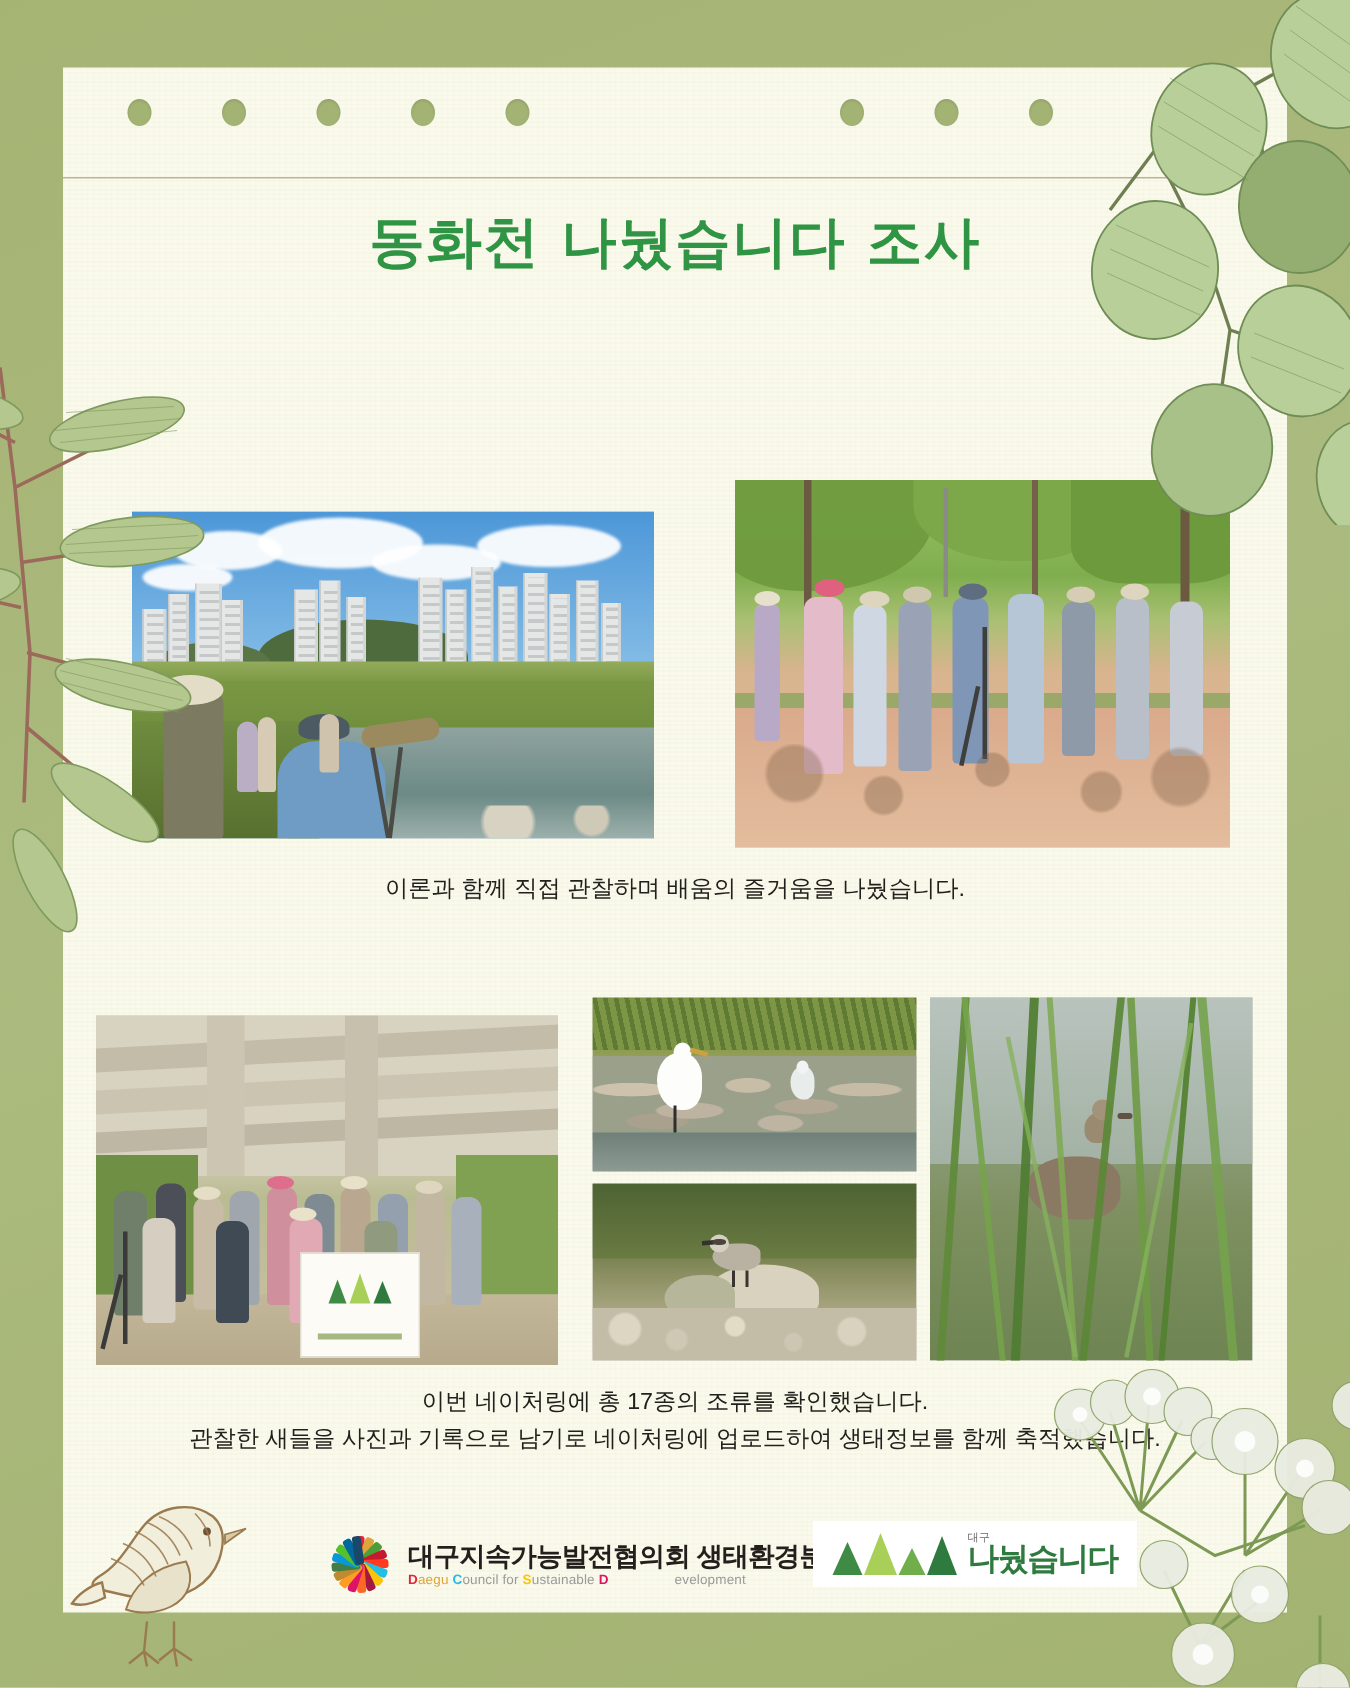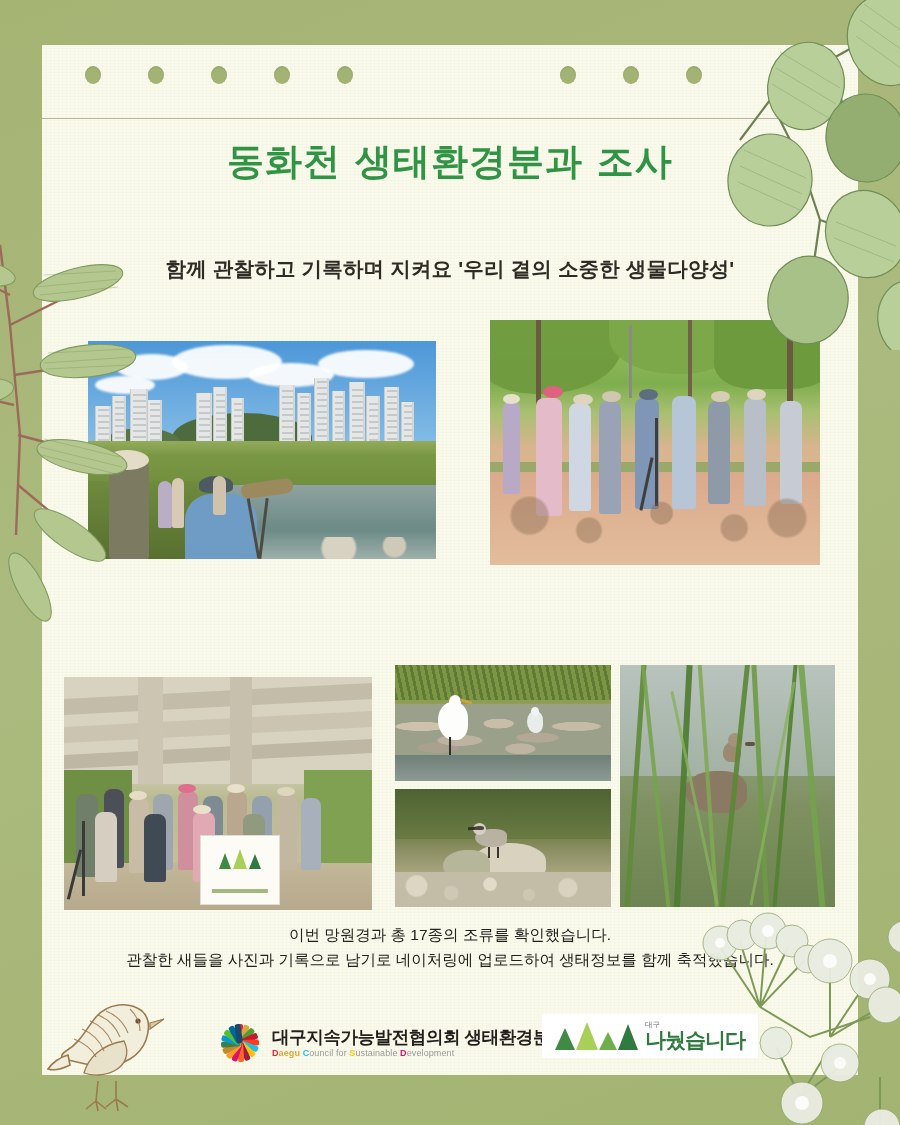--- a/index.html
+++ b/index.html
@@ -94,23 +94,22 @@
     <div class="hole" style="left:211px"></div>
     <div class="hole" style="left:274px"></div>
     <div class="hole" style="left:337px"></div>
     <div class="hole" style="left:560px"></div>
     <div class="hole" style="left:623px"></div>
     <div class="hole" style="left:686px"></div>
   </div>
   <div id="rule"></div>
 
   <div class="title-wrap">
-    <div class="title-main">동화천 생태환경분과 조사</div>
-  </div>
-  <div class="tagline">함께 관찰하고 기록하며 지켜요 '우리 곁의 소중한 생물다양성'</div>
+    <div class="title-main">동화천 나눴습니다 조사</div>
+  </div>
 
   <div class="photo" style="left:88px; top:341px; width:348px; height:218px;">
     <div class="sky"></div>
     <div class="cloud" style="left:8%;  top:6%;  width:72px; height:26px;"></div>
     <div class="cloud" style="left:24%; top:2%;  width:110px;height:34px;"></div>
     <div class="cloud" style="left:46%; top:10%; width:86px; height:24px;"></div>
     <div class="cloud" style="left:66%; top:4%;  width:96px; height:28px;"></div>
     <div class="cloud" style="left:2%;  top:16%; width:60px; height:18px;"></div>
     <div class="hill" style="left:24%; top:33%; width:140px; height:50px;"></div>
     <div class="hill" style="left:4%;  top:40%; width:80px;  height:34px; background:#5a7545;"></div>
@@ -196,20 +195,21 @@
 
     <div style="position:absolute;left:0;top:72%;width:100%;height:20%;opacity:.35;
        background:radial-gradient(circle at 12% 40%,#7a5c44 6%,transparent 7%),
                   radial-gradient(circle at 30% 70%,#7a5c44 5%,transparent 6%),
                   radial-gradient(circle at 52% 35%,#7a5c44 6%,transparent 7%),
                   radial-gradient(circle at 74% 65%,#7a5c44 5%,transparent 6%),
                   radial-gradient(circle at 90% 45%,#7a5c44 6%,transparent 7%);"></div>
   </div>
 
   <div class="cap" style="left:0; top:580px;">
+    <div>이론과 함께 직접 관찰하며 배움의 즐거움을 나눴습니다.</div>
   </div>
 
   <div class="photo" style="left:64px; top:677px; width:308px; height:233px;">
     <div style="position:absolute;inset:0;background:linear-gradient(#cfc8b3 0%,#d6cfba 38%,#b9bc92 52%,#cdbfa4 100%);"></div>
 
     <div style="position:absolute;left:0;top:0;width:100%;height:46%;background:#d8d2c0;"></div>
     <div style="position:absolute;left:0;top:6%; width:100%;height:7%;background:#c2bca9;transform:skewY(-3deg);"></div>
     <div style="position:absolute;left:0;top:18%;width:100%;height:7%;background:#cac4b1;transform:skewY(-3deg);"></div>
     <div style="position:absolute;left:0;top:30%;width:100%;height:6%;background:#bdb7a4;transform:skewY(-3deg);"></div>
     <div style="position:absolute;left:24%;top:0;width:8%;height:46%;background:#cbc5b2;"></div>
@@ -319,21 +319,21 @@
     <div style="position:absolute;left:40%;top:-6%;width:4px;height:110%;background:#7fa952;transform:rotate(-4deg);opacity:.88;"></div>
     <div style="position:absolute;left:52%;top:-2%;width:5px;height:106%;background:#5b8836;transform:rotate(6deg);opacity:.92;"></div>
     <div style="position:absolute;left:64%;top:0;   width:5px;height:104%;background:#6e9a45;transform:rotate(-3deg);opacity:.9;"></div>
     <div style="position:absolute;left:76%;top:-4%;width:4px;height:108%;background:#53812f;transform:rotate(5deg);opacity:.93;"></div>
     <div style="position:absolute;left:88%;top:-2%;width:6px;height:106%;background:#74a24c;transform:rotate(-5deg);opacity:.9;"></div>
     <div style="position:absolute;left:34%;top:10%;width:3px;height:90%;background:#86b25c;transform:rotate(-12deg);opacity:.8;"></div>
     <div style="position:absolute;left:70%;top:6%; width:3px;height:94%;background:#86b25c;transform:rotate(11deg);opacity:.8;"></div>
   </div>
 
   <div class="cap" style="left:0; top:922px;">
-    <div>이번 망원경과 총 17종의 조류를 확인했습니다.</div>
+    <div>이번 네이처링에 총 17종의 조류를 확인했습니다.</div>
     <div>관찰한 새들을 사진과 기록으로 남기로 네이처링에 업로드하여 생태정보를 함께 축적했습니다.</div>
   </div>
 
   <div style="position:absolute;left:42px;bottom:45px;width:816px;height:66px;">
 
     <div class="logo-block" style="left:175px; top:6px;">
       <div class="sdg-wheel">
         <span style="transform:rotate(0deg);  background:#e5243b;"></span>
         <span style="transform:rotate(22deg); background:#dda63a;"></span>
         <span style="transform:rotate(44deg); background:#4c9f38;"></span>
@@ -348,21 +348,21 @@
         <span style="transform:rotate(242deg);background:#bf8b2e;"></span>
         <span style="transform:rotate(264deg);background:#3f7e44;"></span>
         <span style="transform:rotate(286deg);background:#0a97d9;"></span>
         <span style="transform:rotate(308deg);background:#56c02b;"></span>
         <span style="transform:rotate(330deg);background:#00689d;"></span>
         <span style="transform:rotate(352deg);background:#19486a;"></span>
       </div>
       <div>
         <div class="logo-ko">대구지속가능발전협의회 생태환경분과</div>
         <div class="logo-en">
-          <b style="color:#e5243b;">D</b><span style="color:#dda63a;font-weight:bold;">aegu </span><b style="color:#26bde2;">C</b><span style="color:#9a9a9a;">ouncil for </span><b style="color:#fcc30b;">S</b><span style="color:#9a9a9a;">ustainable </span><b style="color:#dd1367;">D</b><span style="color:#9a9a9a;">evelopment</span>
+          <b style="color:#e5243b;">D</b><span style="color:#dda63a;">aegu </span><b style="color:#26bde2;">C</b><span style="color:#9a9a9a;">ouncil for </span><b style="color:#fcc30b;">S</b><span style="color:#9a9a9a;">ustainable </span><b style="color:#dd1367;">D</b><span style="color:#9a9a9a;margin-left:44px;">evelopment</span>
         </div>
       </div>
     </div>
 
     <div class="forest-logo" style="position:absolute;left:500px;top:0;">
       <div style="display:flex;align-items:flex-end;gap:1px;">
         <div class="tree" style="border-bottom:22px solid #3f8a44;"></div>
         <div class="tree" style="border-bottom:28px solid #a8cf57;border-left-width:11px;border-right-width:11px;"></div>
         <div class="tree" style="border-bottom:18px solid #6fae4a;border-left-width:9px;border-right-width:9px;"></div>
         <div class="tree" style="border-bottom:26px solid #2f7a3e;"></div>

